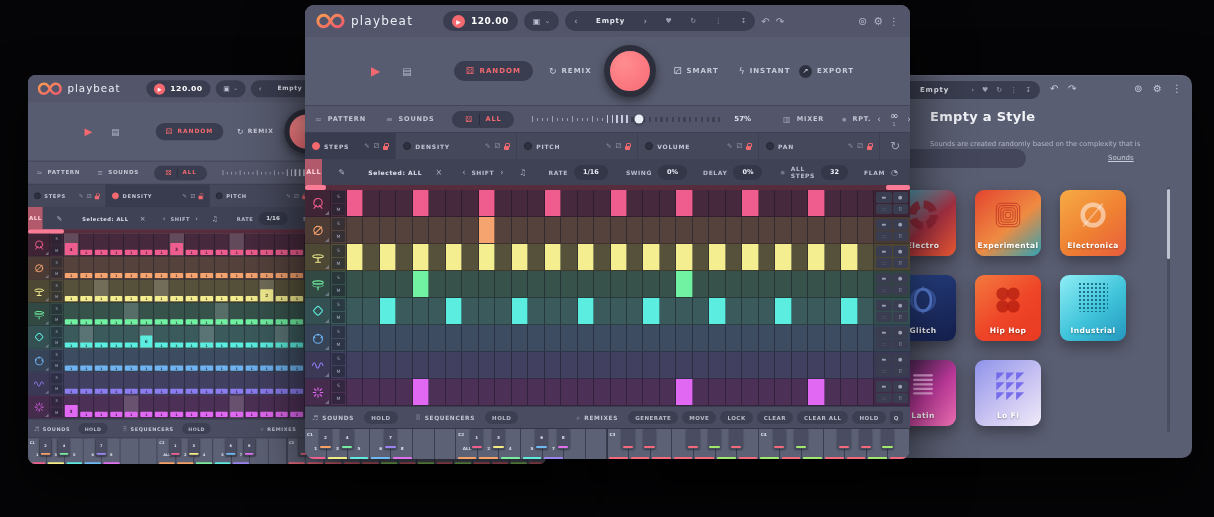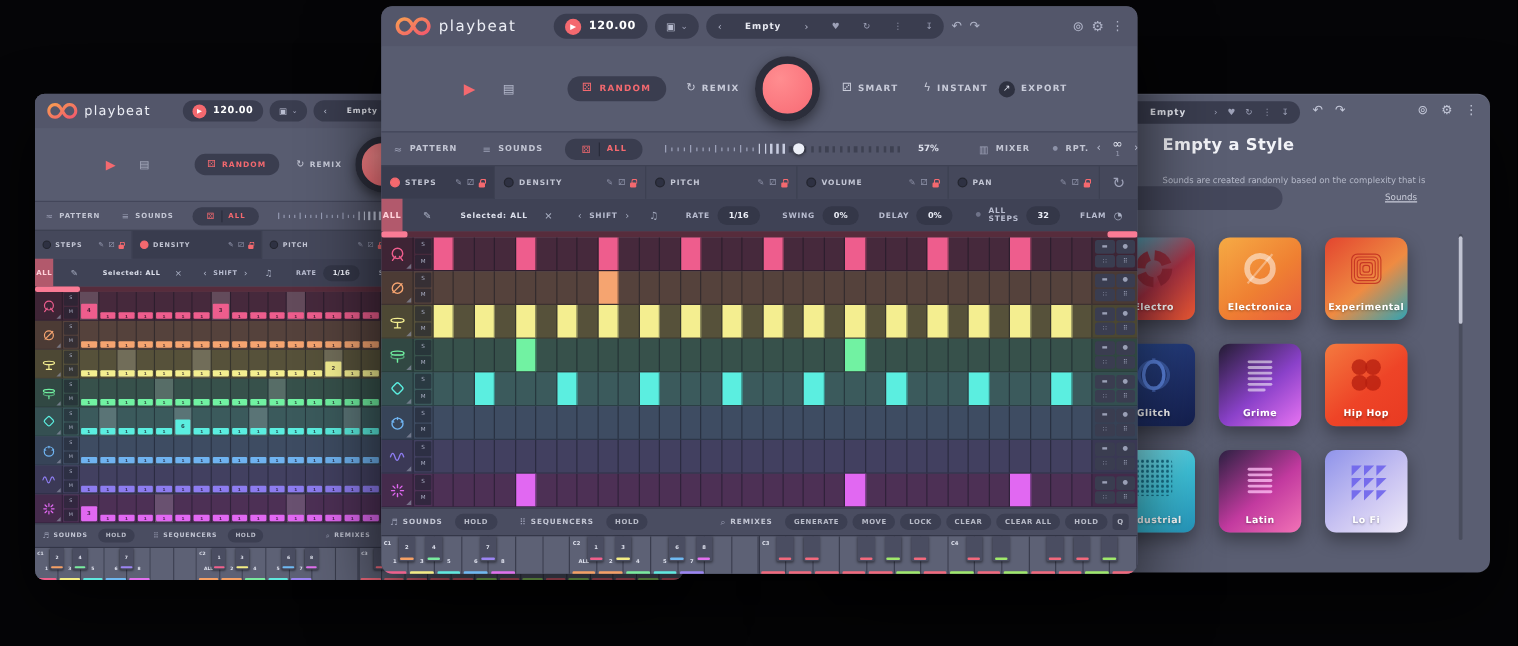--- a/index.html
+++ b/index.html
@@ -1470,61 +1470,48 @@
     </p>
     <div class="rw-bar"></div>
     <a class="rw-reset">Sounds</a>
     <div class="rw-tiles" id="rw-tiles">
         <div class="tile" style="background: linear-gradient(140deg, rgb(56, 194, 214) 0%, rgb(166, 48, 67) 55%, rgb(239, 90, 51) 100%);">
           <div class="tile-ico"><svg viewBox="0 0 40 40" width="36" height="36">
               <circle cx="20" cy="20" r="12" fill="none" stroke="#8d2333" stroke-width="9" stroke-dasharray="14 5" opacity=".85"></circle>
             </svg></div>
           <span class="tile-lbl">Electro</span>
         </div>
-        <div class="tile" style="background: linear-gradient(140deg, rgb(246, 171, 69) 0%, rgb(239, 128, 50) 55%, rgb(232, 92, 61) 100%);">
-          <div class="tile-ico"><svg viewBox="0 0 40 40" width="36" height="36">
-              <circle cx="20" cy="20" r="11.5" fill="none" stroke="rgba(255,255,255,.5)" stroke-width="5"></circle>
-              <path d="M31 7L9 33" stroke="rgba(255,255,255,.35)" stroke-width="2"></path>
-            </svg></div>
-          <span class="tile-lbl">Electronica</span>
-        </div>
         <div class="tile" style="background: linear-gradient(140deg, rgb(227, 69, 47) 0%, rgb(239, 139, 66) 55%, rgb(47, 163, 180) 100%);">
           <div class="tile-ico"><svg viewBox="0 0 40 40" width="36" height="36">
               <g fill="none" stroke="rgba(190,40,30,.8)" stroke-width="1">
                 <rect x="7" y="7" width="26" height="26" rx="5"></rect>
                 <rect x="9.5" y="9.5" width="21" height="21" rx="4"></rect>
                 <rect x="12" y="12" width="16" height="16" rx="3"></rect>
                 <rect x="14.5" y="14.5" width="11" height="11" rx="2.5"></rect>
                 <rect x="17" y="17" width="6" height="6" rx="2"></rect>
               </g>
             </svg></div>
           <span class="tile-lbl">Experimental</span>
         </div>
+        <div class="tile" style="background: linear-gradient(140deg, rgb(246, 171, 69) 0%, rgb(239, 128, 50) 55%, rgb(232, 92, 61) 100%);">
+          <div class="tile-ico"><svg viewBox="0 0 40 40" width="36" height="36">
+              <circle cx="20" cy="20" r="11.5" fill="none" stroke="rgba(255,255,255,.5)" stroke-width="5"></circle>
+              <path d="M31 7L9 33" stroke="rgba(255,255,255,.35)" stroke-width="2"></path>
+            </svg></div>
+          <span class="tile-lbl">Electronica</span>
+        </div>
         <div class="tile" style="background: linear-gradient(140deg, rgb(45, 79, 151) 0%, rgb(32, 51, 111) 55%, rgb(20, 31, 78) 100%);">
           <div class="tile-ico"><svg viewBox="0 0 40 40" width="36" height="36">
               <g fill="none" stroke="#5b84e0" stroke-width="3">
                 <ellipse cx="20" cy="20" rx="9" ry="12"></ellipse>
                 <ellipse cx="20" cy="20" rx="13" ry="12" opacity=".45"></ellipse>
                 <path d="M20 5v5M20 30v5" opacity=".5"></path>
               </g>
             </svg></div>
           <span class="tile-lbl">Glitch</span>
-        </div>
-        <div class="tile" style="background: linear-gradient(140deg, rgb(36, 29, 51) 0%, rgb(138, 65, 201) 55%, rgb(232, 115, 242) 100%);">
-          <div class="tile-ico"><svg viewBox="0 0 40 40" width="36" height="36">
-              <g fill="rgba(255,255,255,.55)">
-                <rect x="9" y="7" width="22" height="2.6" rx="1.3"></rect>
-                <rect x="9" y="12" width="22" height="2.6" rx="1.3"></rect>
-                <rect x="9" y="17" width="22" height="2.6" rx="1.3"></rect>
-                <rect x="9" y="22" width="22" height="2.6" rx="1.3"></rect>
-                <rect x="9" y="27" width="22" height="2.6" rx="1.3"></rect>
-                <rect x="9" y="32" width="16" height="2.6" rx="1.3"></rect>
-              </g>
-            </svg></div>
-          <span class="tile-lbl">Grime</span>
         </div>
         <div class="tile" style="background: linear-gradient(140deg, rgb(244, 122, 63) 0%, rgb(238, 68, 39) 55%, rgb(232, 58, 34) 100%);">
           <div class="tile-ico"><svg viewBox="0 0 40 40" width="36" height="36">
               <g fill="rgba(180,30,15,.75)">
                 <circle cx="14" cy="13" r="7"></circle>
                 <circle cx="26" cy="13" r="7"></circle>
                 <circle cx="14" cy="27" r="7"></circle>
                 <circle cx="26" cy="27" r="7"></circle>
               </g>
             </svg></div>

